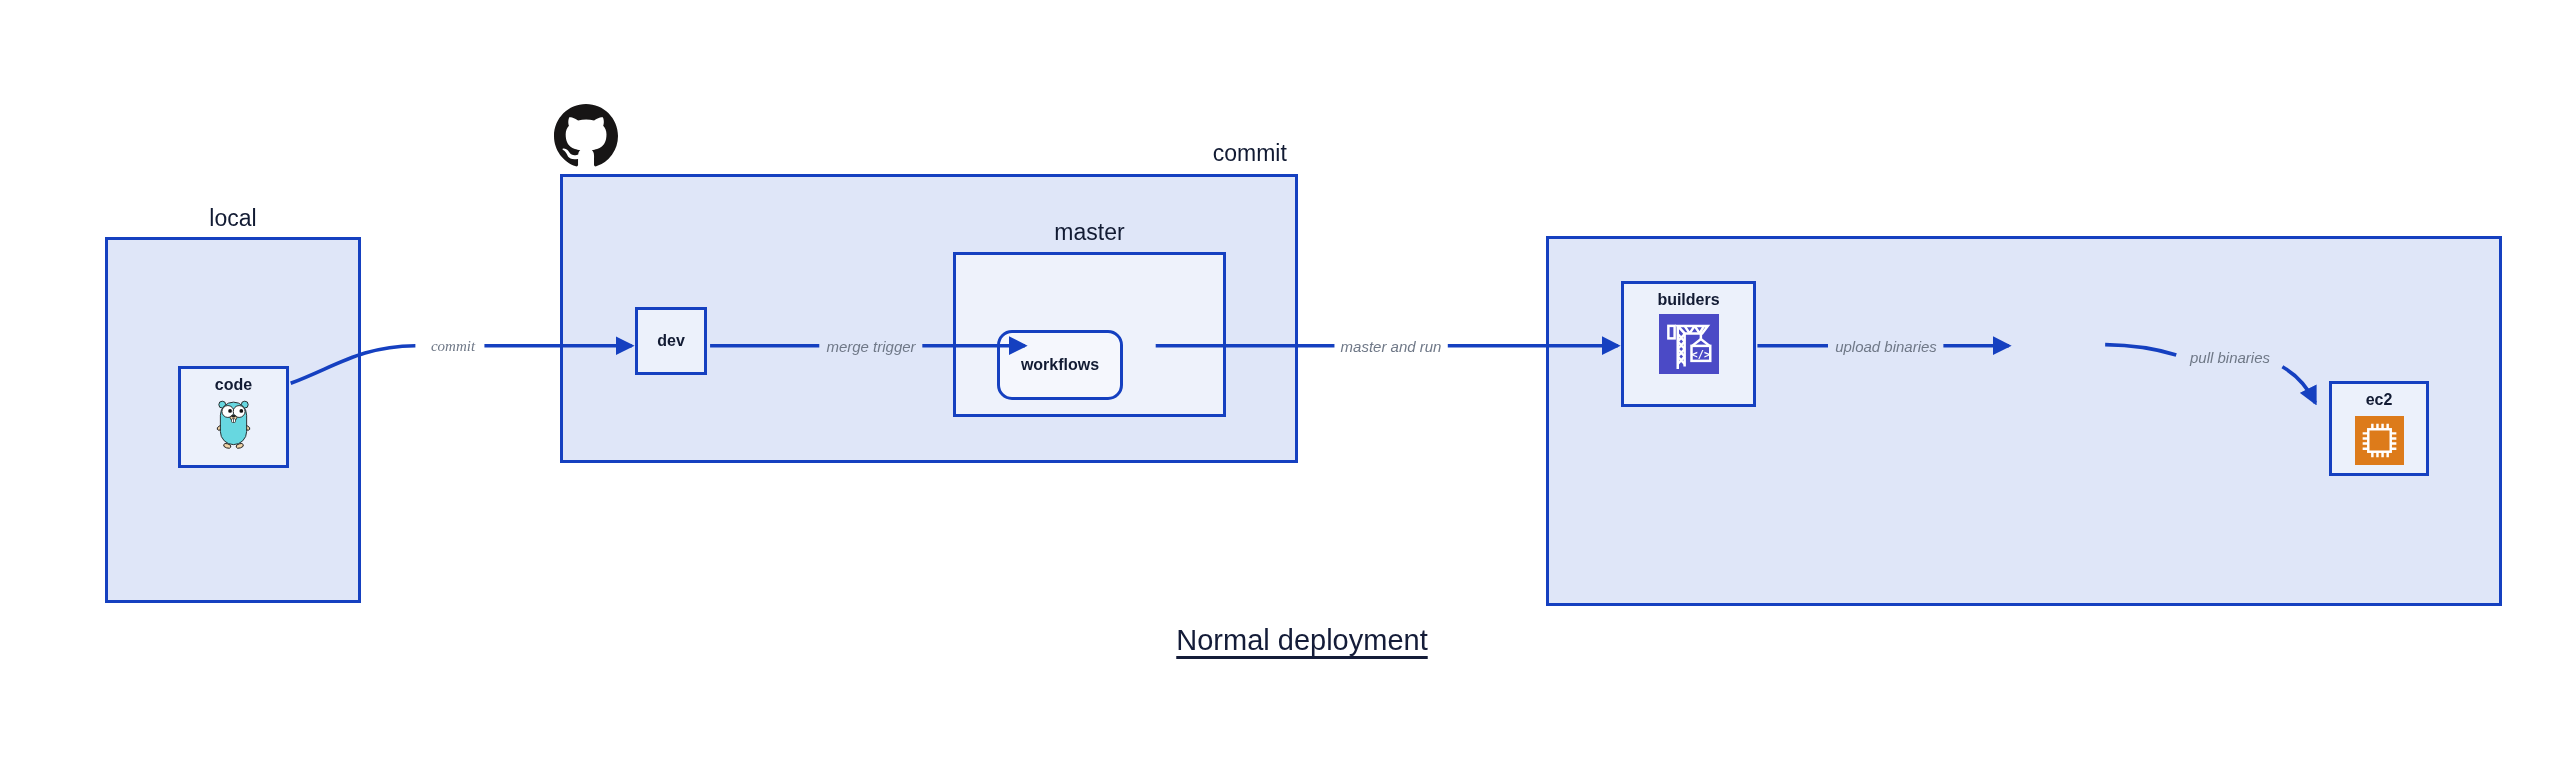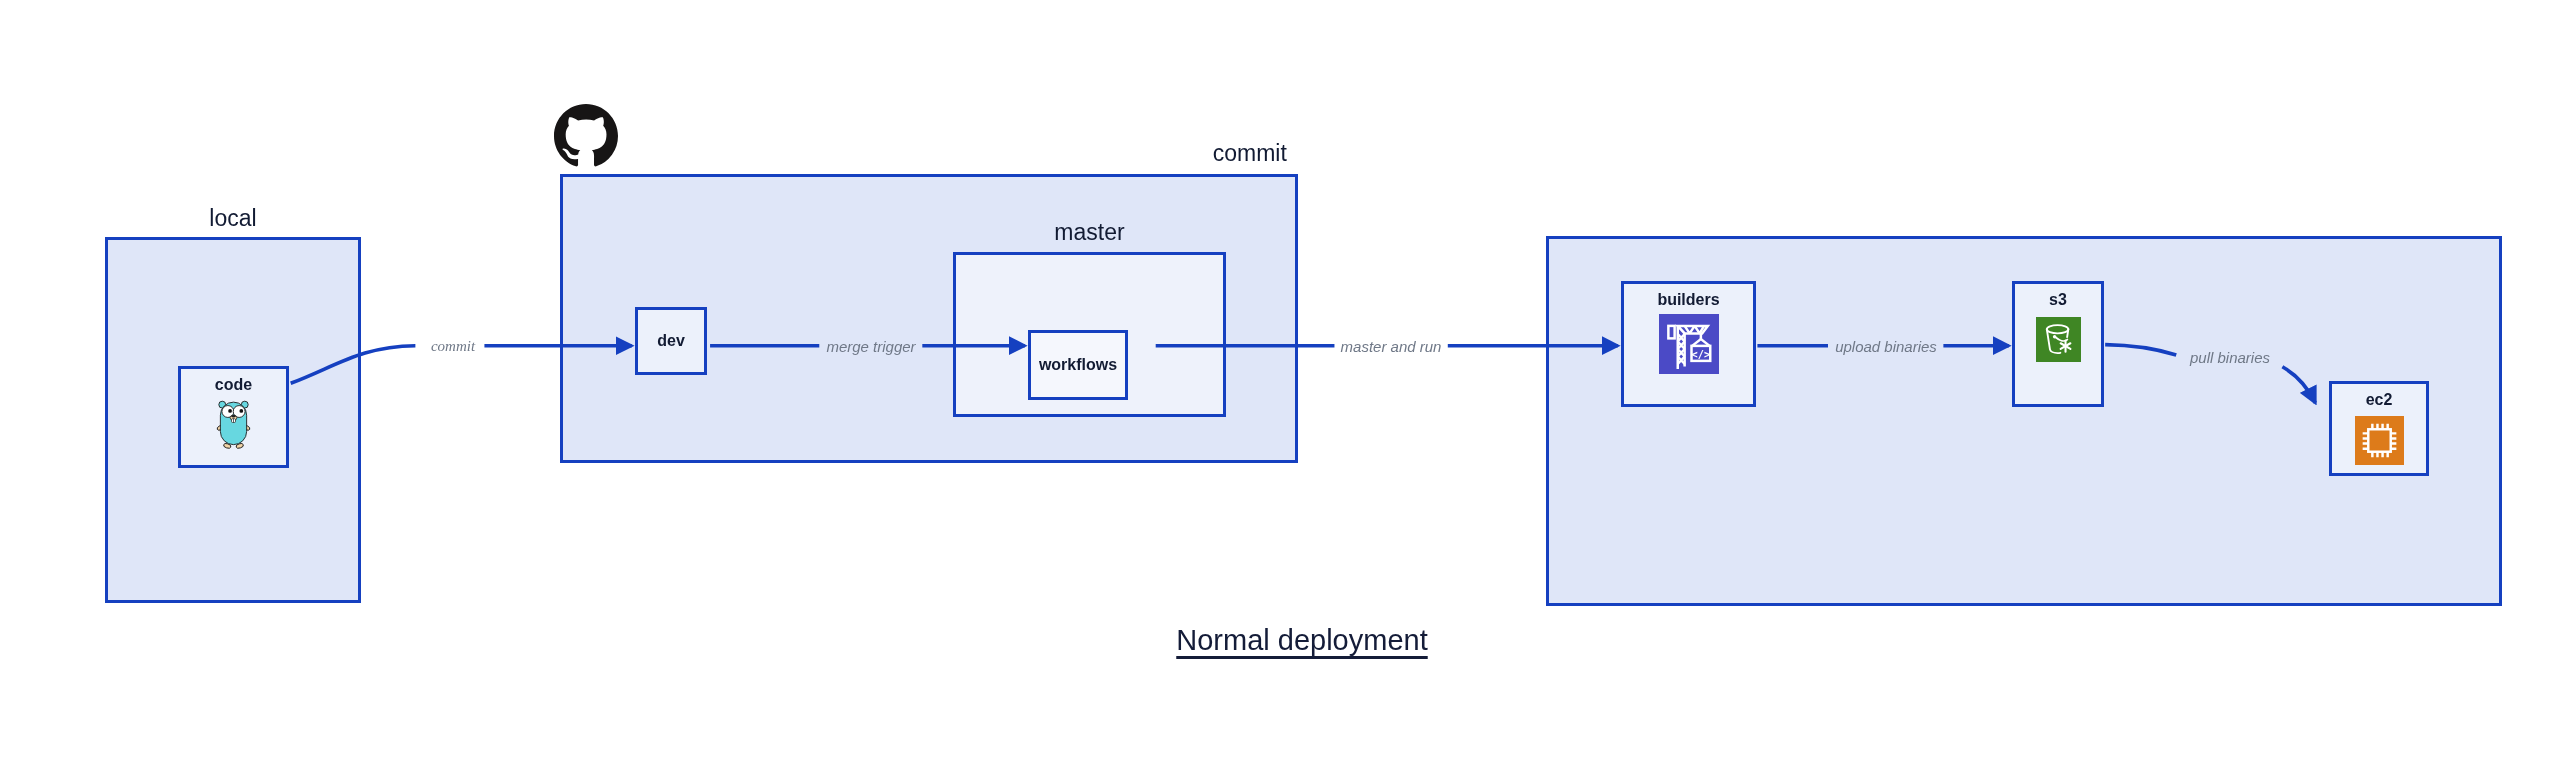--- a/index.html
+++ b/index.html
@@ -85,21 +85,21 @@
           <line x1="30" y1="31.5" x2="30" y2="37.5"></line>
         </g>
       </svg>
     </div>
   </div>
 
   <div class="node centered" style="left:635px;top:307px;width:72px;height:68px;text-align:center;">
     <div class="node-label">dev</div>
   </div>
 
-  <div class="node centered workflows" style="left:1028px;top:330px;width:100px;height:70px;">
+  <div class="node centered workflows" style="left:997px;top:330px;width:126px;height:70px;border-radius:15px;">
     <div class="node-label">workflows</div>
   </div>
 
   <div class="node pad-top" style="left:1621px;top:281px;width:135px;height:126px;">
     <div class="node-label">builders</div>
     <div class="icon-gap">
       <svg class="aws-icon" width="60" height="60" viewBox="0 0 48 48">
         <rect width="48" height="48" fill="#4b4ac6"></rect>
         <g stroke="#fff" stroke-width="2" fill="none">
           <rect x="7.5" y="9.5" width="5" height="10"></rect>
@@ -109,40 +109,20 @@
           <path d="M15 16 L20.5 22 M20.5 16 L15 22 M15 22 L20.5 28 M20.5 22 L15 28 M15 28 L20.5 34 M20.5 28 L15 34 M15 34 L20.5 40 M20.5 34 L15 40"></path>
           <path d="M33.5 15.5 V20"></path>
           <path d="M26.5 25.5 L33.5 20 L40.5 25.5"></path>
           <rect x="26" y="25.5" width="15" height="12"></rect>
         </g>
         <text x="33.5" y="34.8" font-size="8.2" font-weight="bold" fill="#fff" text-anchor="middle" font-family="DejaVu Sans Mono, monospace">&lt;/&gt;</text>
       </svg>
     </div>
   </div>
 
-  <div class="node pad-top" style="left:2012px;top:281px;width:92px;height:126px;">
-    <div class="node-label">s3</div>
-    <div style="margin-top:7.2px;">
-      <svg class="aws-icon" width="45" height="45" viewBox="0 0 48 48">
-        <rect width="48" height="48" fill="#3f8624"></rect>
-        <g stroke="#fff" stroke-width="2" fill="none" stroke-linecap="round">
-          <ellipse cx="23" cy="13" rx="11.5" ry="4.4"></ellipse>
-          <path d="M11.5 13 L14.9 34.5 c0.4 2.3 4 4 8.1 4 1.1 0 2.1 -0.1 3 -0.3"></path>
-          <path d="M34.5 13 L33.2 21.5"></path>
-          <path d="M20.9 21.6 c4.6 4.1 9.6 5 12.5 2.5"></path>
-        </g>
-        <circle cx="19.8" cy="21" r="1.8" fill="#fff"></circle>
-        <g stroke="#fff" stroke-width="2.2" fill="none" stroke-linecap="round">
-          <path d="M31.5 25 V37"></path>
-          <path d="M26.3 28 L36.7 34"></path>
-          <path d="M36.7 28 L26.3 34"></path>
-        </g>
-      </svg>
-    </div>
-  </div>
 
   <div class="node pad-top" style="left:2329px;top:381px;width:100px;height:95px;">
     <div class="node-label">ec2</div>
     <div style="margin-top:6.2px;">
       <svg class="aws-icon" width="49" height="49" viewBox="0 0 48 48">
         <rect width="48" height="48" fill="#dd7b1a"></rect>
         <g stroke="#fff" stroke-width="2.4" fill="none">
           <rect x="13" y="13" width="22" height="22"></rect>
           <path d="M17 7.5 V13 M22 7.5 V13 M27 7.5 V13 M32 7.5 V13"></path>
           <path d="M17 35 V40.5 M22 35 V40.5 M27 35 V40.5 M32 35 V40.5"></path>

